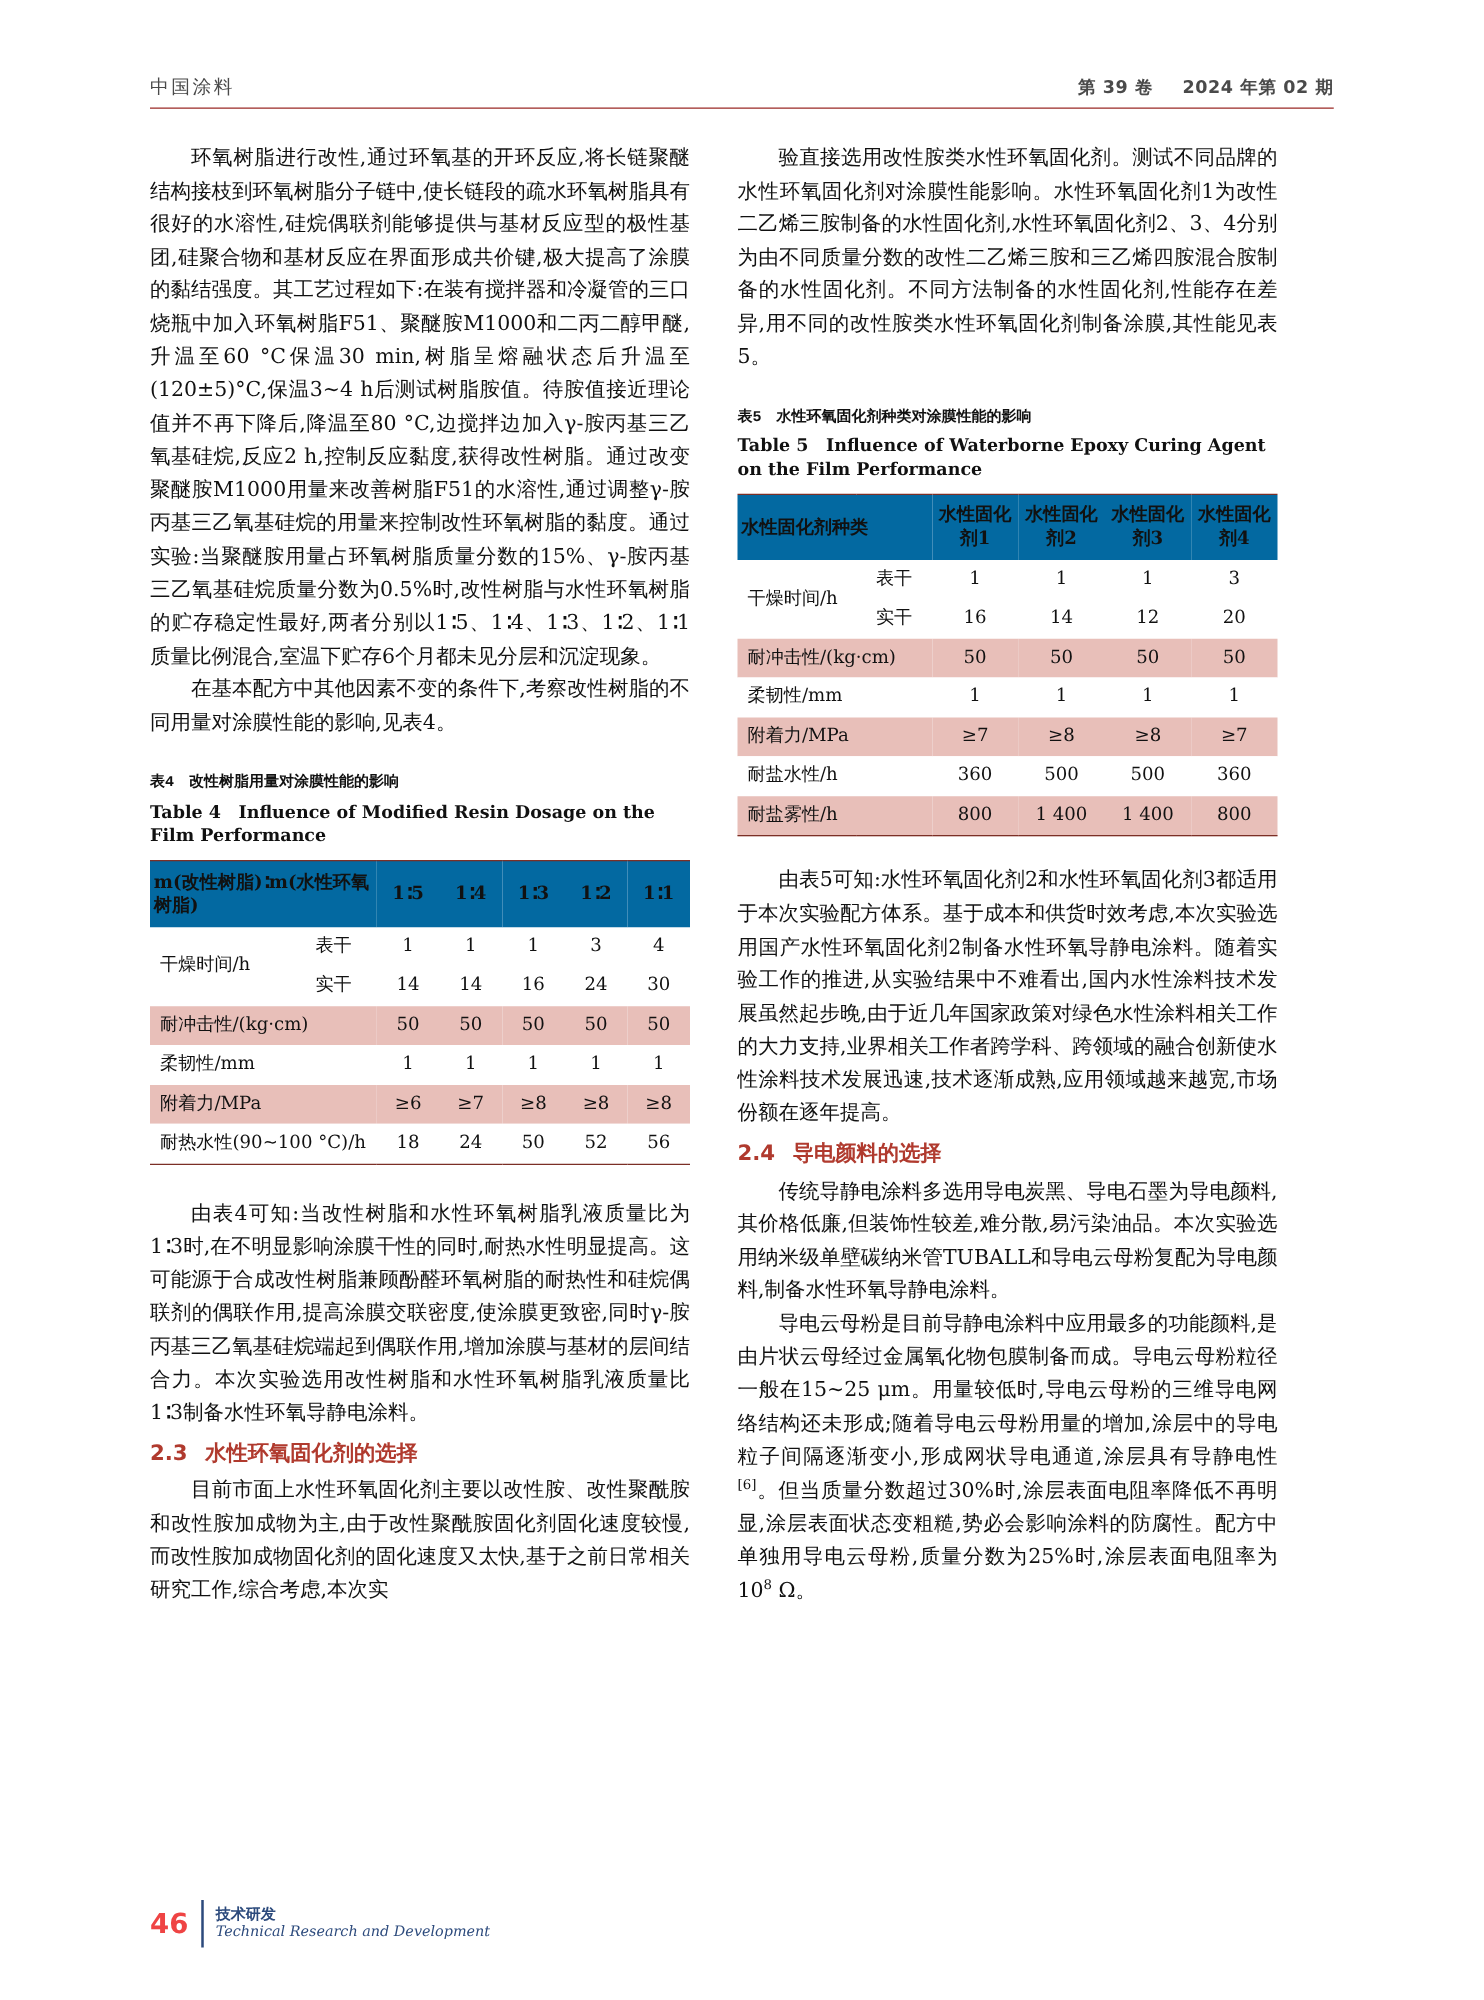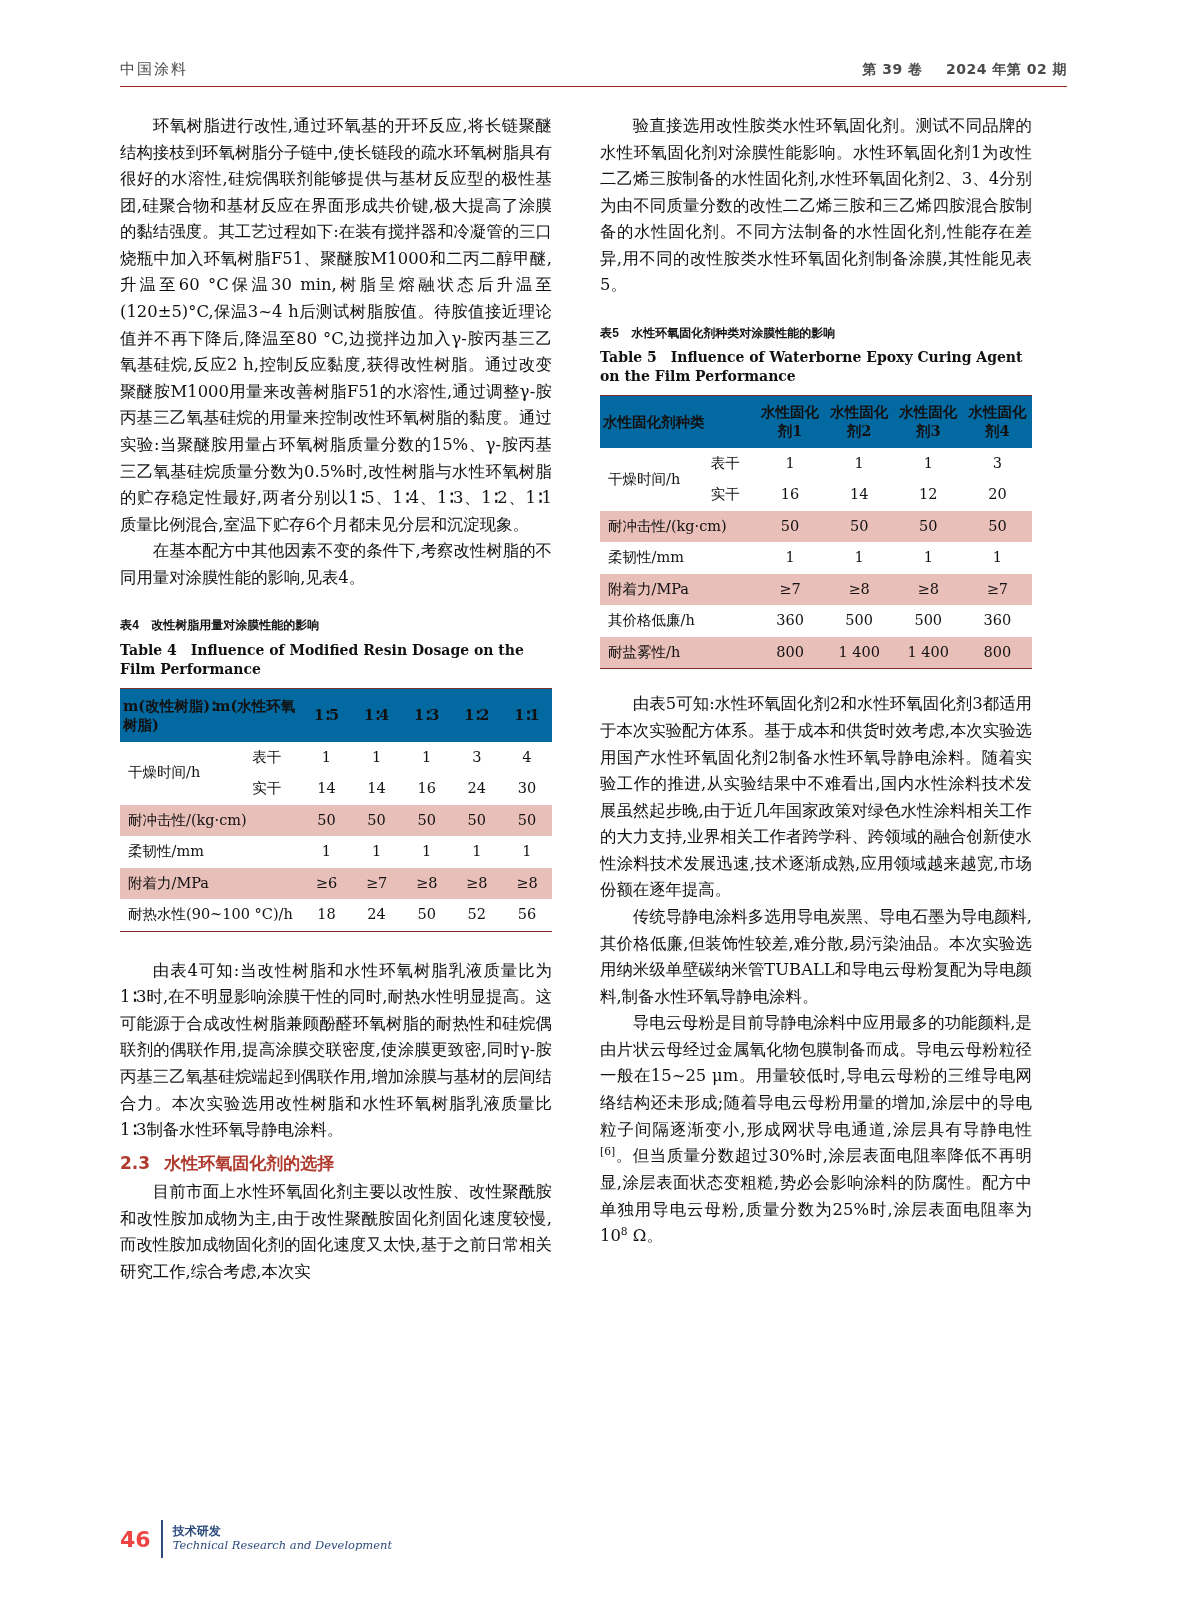--- a/index.html
+++ b/index.html
@@ -43,21 +43,21 @@
     font-family: "DejaVu Sans", "Liberation Sans", sans-serif;
     font-size: 14px;
     letter-spacing: 0.5px;
     font-weight: bold;
   }
   .header-right span { margin-left: 18px; }
 
   
   .columns {
     display: flex;
-    gap: 48px;
+    gap: 38px;
     height: 1330px;
   }
   .col {
     width: 432px;
     font-size: 16.4px;
     line-height: 1.62;
     text-align: justify;
   }
   p {
     margin: 0;
@@ -306,39 +306,42 @@
             <td>1</td>
           </tr>
           <tr class="shade">
             <td colspan="2" class="lbl">附着力/MPa</td>
             <td>≥7</td>
             <td>≥8</td>
             <td>≥8</td>
             <td>≥7</td>
           </tr>
           <tr class="plain">
-            <td colspan="2" class="lbl">其价格低廉/h</td>
+            <td colspan="2" class="lbl">耐盐水性/h</td>
             <td>360</td>
             <td>500</td>
             <td>500</td>
             <td>360</td>
           </tr>
           <tr class="shade tbl-bottom">
             <td colspan="2" class="lbl">耐盐雾性/h</td>
             <td>800</td>
             <td>1 400</td>
             <td>1 400</td>
             <td>800</td>
           </tr>
         </tbody>
           </table>
       </div>
 
       <p style="margin-top:22px;">由表5可知:水性环氧固化剂2和水性环氧固化剂3都适用于本次实验配方体系。基于成本和供货时效考虑,本次实验选用国产水性环氧固化剂2制备水性环氧导静电涂料。随着实验工作的推进,从实验结果中不难看出,国内水性涂料技术发展虽然起步晚,由于近几年国家政策对绿色水性涂料相关工作的大力支持,业界相关工作者跨学科、跨领域的融合创新使水性涂料技术发展迅速,技术逐渐成熟,应用领域越来越宽,市场份额在逐年提高。</p>
 
+      <div class="section-head">
+        <span class="num">2.4</span><span>导电颜料的选择</span>
+      </div>
 
       <p>传统导静电涂料多选用导电炭黑、导电石墨为导电颜料,其价格低廉,但装饰性较差,难分散,易污染油品。本次实验选用纳米级单壁碳纳米管TUBALL和导电云母粉复配为导电颜料,制备水性环氧导静电涂料。</p>
 
       <p><span>导电云母粉是目前导静电涂料中应用最多的功能颜料,是由片状云母经过金属氧化物包膜制备而成。导电云母粉粒径一般在15~25 μm。用量较低时,导电云母粉的三维导电网络结构还未形成;随着导电云母粉用量的增加,涂层中的导电粒子间隔逐渐变小,形成网状导电通道,涂层具有导静电性</span><sup>[6]</sup><span>。但当质量分数超过30%时,涂层表面电阻率降低不再明显,涂层表面状态变粗糙,势必会影响涂料的防腐性。配方中单独用导电云母粉,质量分数为25%时,涂层表面电阻率为10</span><sup>8</sup><span> Ω。</span></p>
 
     </div>
   </div>
 
   <div class="footer">
     <div class="pageno">46</div>

